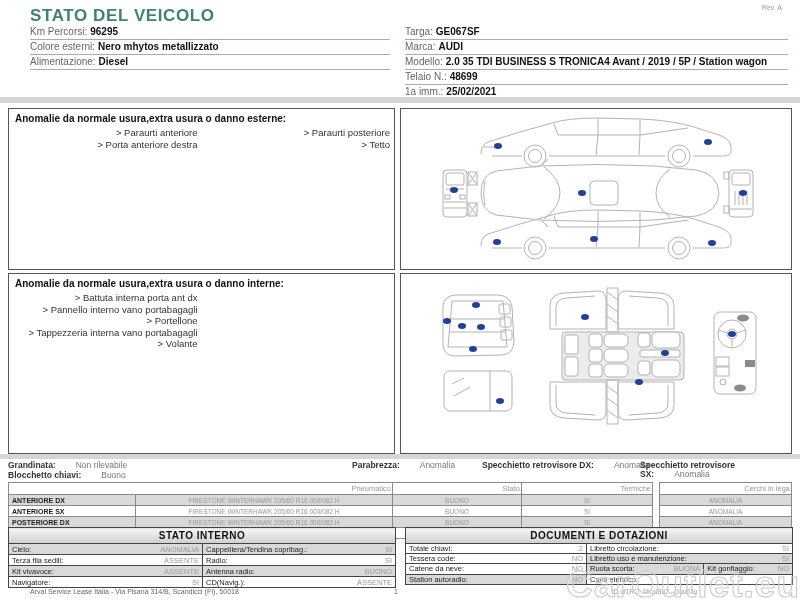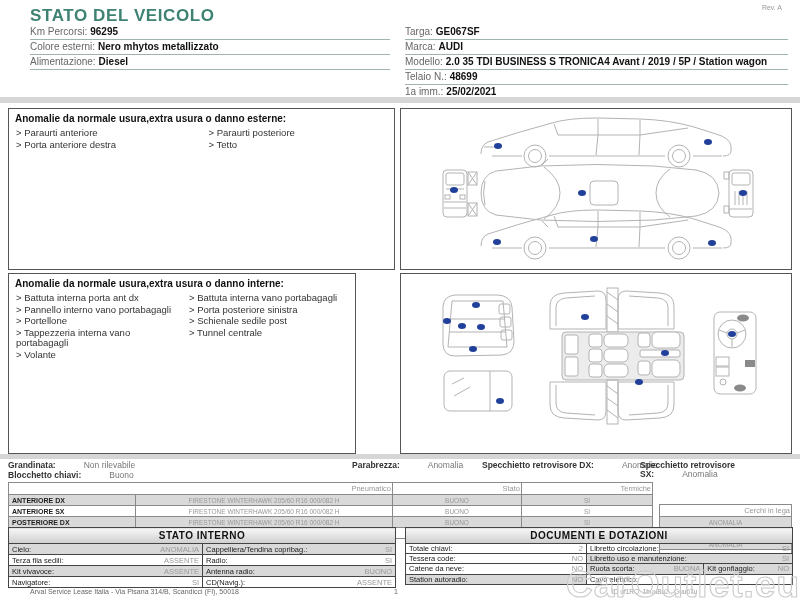--- a/index.html
+++ b/index.html
@@ -17,44 +17,44 @@
   .hrow .val{color:#111;font-weight:bold;margin-left:3px;}
 
   .band{position:absolute;left:0;width:800px;background:#d6d6d6;}
   .b1{top:97px;height:6px;}
   .b2{top:454px;height:5px;}
 
   
   .panel{position:absolute;border:1px solid #555;background:#fff;box-sizing:border-box;}
   .p-ext-txt{left:8px;top:108px;width:387px;height:162px;}
   .p-ext-img{left:400px;top:108px;width:392px;height:162px;}
-  .p-int-txt{left:8px;top:273px;width:348px;height:181px;}
+  .p-int-txt{left:8px;top:273px;width:387px;height:181px;}
   .p-int-img{left:400px;top:273px;width:392px;height:181px;}
   .ptitle{margin:4px 6px 3px;font-size:10px;font-weight:bold;color:#111;}
-  .cols{display:flex;}
+  .cols{display:flex;text-align:right;}
   .col{width:50%;box-sizing:border-box;padding:0 4px 0 7px;}
   .item{font-size:9.5px;line-height:10.5px;color:#333;margin-top:1px;}
   .item::before{content:"> ";}
 
   .diagram{display:block;margin:0 auto;}
   .car{stroke:var(--line_gray,#B3B3B3);fill:none;stroke-width:1;}
   .carfill{stroke:var(--line_gray,#B3B3B3);fill:#fff;stroke-width:1;}
   .floor{stroke:var(--line_gray,#B3B3B3);fill:#ececec;stroke-width:1;}
   .darkbit{fill:#8a8a8a;stroke:none;}
   .dot{fill:var(--marker_blue,#20409A);stroke:none;}
 
   
   .status{position:absolute;font-size:8.5px;line-height:9px;}
   .status .lbl{font-weight:bold;color:#333;}
-  .status .val{color:#777;margin-left:10px;padding-left:18px;}
+  .status .val{color:#777;margin-left:2px;padding-left:18px;}
 
   
   table{border-collapse:collapse;table-layout:fixed;}
   .tyres{position:absolute;left:8px;top:482px;width:644px;}
-  .cerchi{position:absolute;left:659px;top:504px;width:133px;}
+  .cerchi{position:absolute;left:659px;top:482px;width:133px;}
   .tyres th,.tyres td,.cerchi th,.cerchi td{border:1px solid #8a8a8a;overflow:hidden;white-space:nowrap;}
   .tyres th,.cerchi th{font-size:7.5px;font-weight:normal;color:#999;height:9px;text-align:right;}
   .tyres td,.cerchi td{height:8px;}
   .pos{font-size:7px;font-weight:bold;color:#222;padding-left:3px;}
   .spec,.cval{font-size:6.5px;color:#999;text-align:center;}
   tr.shade td{background:var(--shade_gray,#D9D9D9);}
 
   
   .info{position:absolute;top:527px;}
   .t-interno{left:8px;width:387px;}
@@ -209,26 +209,20 @@
   <section class="panel p-int-txt">
     <div class="ptitle">Anomalie da normale usura,extra usura o danno interne:</div>
     <div class="cols">
       <div class="col">
         <div class="item">Battuta interna porta ant dx</div>
         <div class="item">Pannello interno vano portabagagli</div>
         <div class="item">Portellone</div>
         <div class="item">Tappezzeria interna vano portabagagli</div>
         <div class="item">Volante</div>
       </div>
-      <div class="col">
-        <div class="item">Battuta interna vano portabagagli</div>
-        <div class="item">Porta posteriore sinistra</div>
-        <div class="item">Schienale sedile post</div>
-        <div class="item">Tunnel centrale</div>
-      </div>
     </div>
   </section>
 
   <section class="panel p-int-img">
     <svg class="diagram" width="389" height="177" viewBox="0 0 389 177">
 
       <g class="car">
         <path d="M41,32 Q42,22 53,21 L96,21 Q109,22 110,33 L112,67 Q112,80 100,81 L53,82 Q42,82 41,71 Z"></path>
         <path d="M50,27 L101,27 L105,73 L46,73 Z"></path>
         <path d="M48,45 L103,45 M47,58 L104,58"></path>

